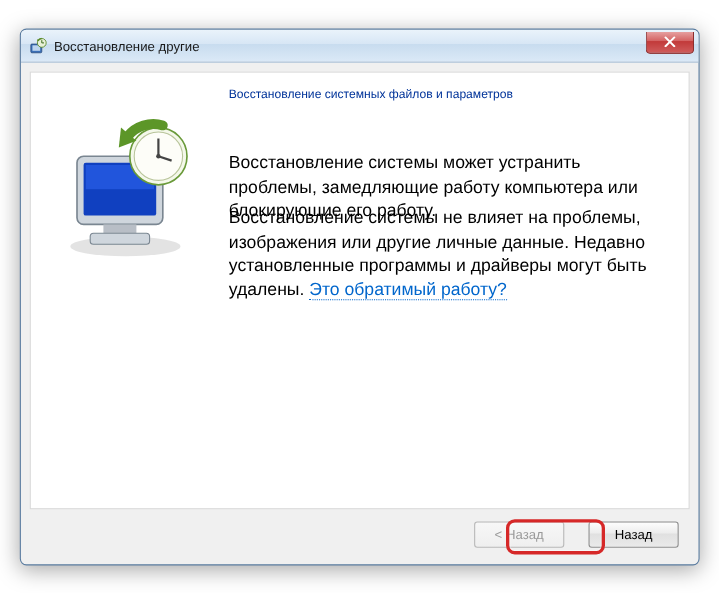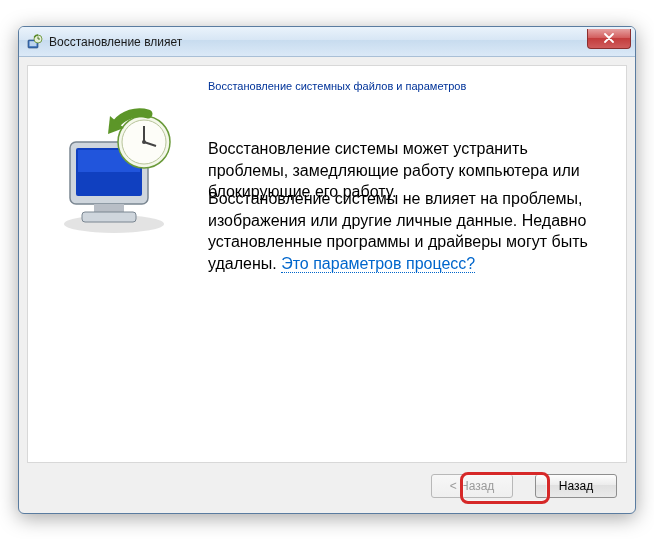--- a/index.html
+++ b/index.html
@@ -151,21 +151,21 @@
     <span class="title-icon">
       <svg width="16" height="16" viewBox="0 0 16 16">
         <rect x="1" y="6" width="10" height="8" rx="1" fill="#3a6fb7" stroke="#1f3f6e" stroke-width="0.6"></rect>
         <rect x="2.5" y="7.2" width="7" height="5" fill="#bcd4ef"></rect>
         <circle cx="11" cy="5" r="4" fill="#e8f0d8" stroke="#5a8a2a" stroke-width="0.8"></circle>
         <path d="M11 2.5 L11 5 L13 5" stroke="#3a6a1a" stroke-width="0.9" fill="none"></path>
         <path d="M7.5 3 A4 4 0 0 1 11 1" stroke="#5a8a2a" stroke-width="1.4" fill="none"></path>
         <polygon points="7,1.5 8.8,3 6.8,3.8" fill="#5a8a2a"></polygon>
       </svg>
     </span>
-    <span class="title-text">Восстановление влияет</span>
+    <span class="title-text">Восстановление другие</span>
     <div class="close-btn">
       <svg width="12" height="10" viewBox="0 0 12 10">
         <path d="M2 1 L10 9 M10 1 L2 9" stroke="#fff" stroke-width="1.8" stroke-linecap="round"></path>
       </svg>
     </div>
   </div>
 
   <div class="content">
     <div class="restore-image">
       <svg width="130" height="130" viewBox="0 0 130 130">
@@ -183,21 +183,21 @@
         <path d="M 60 18 A 30 30 0 0 1 92 8" stroke="#5c9628" stroke-width="9" fill="none" stroke-linecap="round"></path>
         <polygon points="54,10 68,22 52,28" fill="#5c9628"></polygon>
       </svg>
     </div>
 
     <div class="heading">Восстановление системных файлов и параметров</div>
 
     <div class="body-text p1">Восстановление системы может устранить проблемы, замедляющие работу компьютера или блокирующие его работу.</div>
 
     <div class="body-text p2">
-      <span>Восстановление системы не влияет на проблемы, изображения или другие личные данные. Недавно установленные программы и драйверы могут быть удалены. </span><a class="link">Это параметров процесс?</a>
+      <span>Восстановление системы не влияет на проблемы, изображения или другие личные данные. Недавно установленные программы и драйверы могут быть удалены. </span><a class="link">Это обратимый работу?</a>
     </div>
   </div>
 
   <div class="footer">
     <button class="btn" disabled="">&lt; Назад</button>
     <button class="btn">Назад</button>
   </div>
 </div>
 
 <div class="highlight-ring" style="left:460px; top:472px; width:90px; height:32px;"></div>

